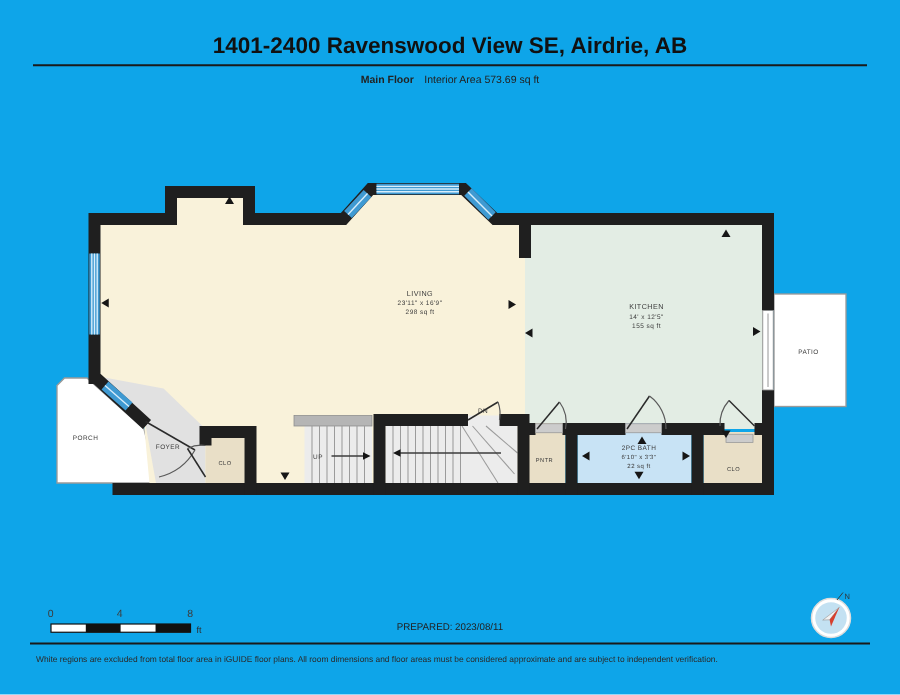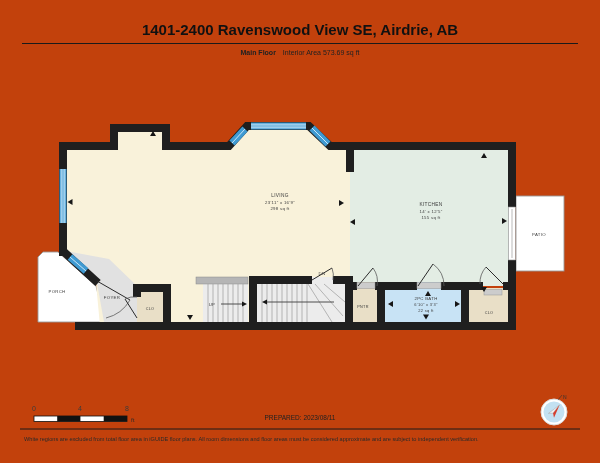--- a/index.html
+++ b/index.html
@@ -1,16 +1,16 @@
 <!DOCTYPE html>
 <html><head>
 <meta charset="utf-8">
 <style>
   html,body{margin:0;padding:0;background:#ffffff;}
-  .page{position:relative;width:600px;height:463px;background:#c2410c;font-family:"Liberation Sans",sans-serif;}
+  .page{position:relative;width:600px;height:463px;background:#0ea5e9;font-family:"Liberation Sans",sans-serif;}
   svg{display:block;}
   .wall{fill:none;stroke:#1f1f1f;stroke-width:8;stroke-linecap:butt;stroke-linejoin:miter;}
   .win{fill:none;stroke:#3f9ad2;stroke-width:7;}
   .winstripe{fill:none;stroke:#d9eefb;stroke-width:0.9;}
   .outline{fill:#ffffff;stroke:#9a9a9a;stroke-width:0.9;}
   .door{fill:none;stroke:#5a5a5a;stroke-width:0.8;}
   .leaf{fill:none;stroke:#2b2b2b;stroke-width:1;}
   .tread{stroke:#9b9b9b;stroke-width:0.7;}
   .stairarrow{stroke:#3c3c3c;stroke-width:0.9;fill:none;}
   .marker{fill:#161616;}

